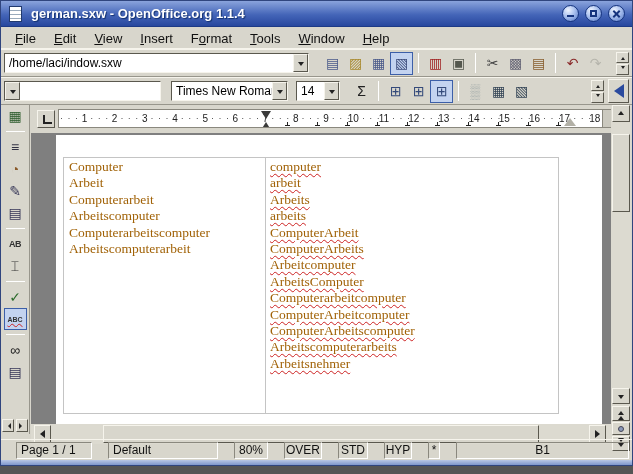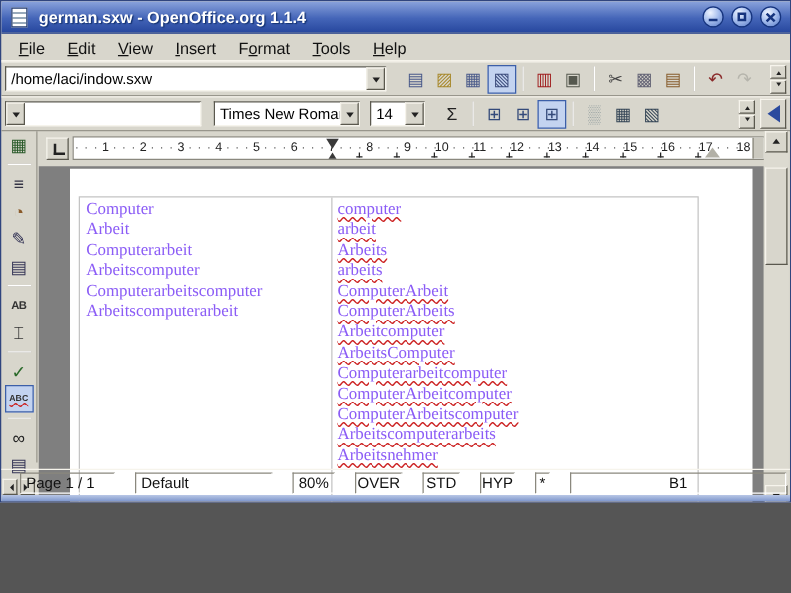--- a/index.html
+++ b/index.html
@@ -1,17 +1,17 @@
 <!DOCTYPE html>
 <html><head>
 <meta charset="utf-8">
 <style>
   * { margin:0; padding:0; box-sizing:border-box; }
   body { background:#555; font-family:"Liberation Sans", sans-serif; }
-  .window{ position:relative; width:633px; height:402px; background:#d8d6cc;
+  .window{ position:relative; width:633px; height:466px; background:#d8d6cc;
            border:1px solid #30457e; overflow:hidden; }
 
   
   .titlebar{ position:absolute; left:0; top:0; right:0; height:26px;
     background:linear-gradient(#8aa3dc,#4465b8 55%,#27479e);
     border-bottom:1px solid #1c3a86; display:flex; align-items:center; color:#fff; }
   .doc-ico{ width:13px; height:16px; margin:0 9px 0 8px; background:#fff;
     border:1px solid #223a6e;
     background-image:linear-gradient(#fff 3px,#9ab 3px,#9ab 4px,#fff 4px,#fff 7px,#9ab 7px,#9ab 8px,#fff 8px,#fff 11px,#9ab 11px,#9ab 12px,#fff 12px); }
   .title{ font-size:13px; font-weight:bold; text-shadow:1px 1px 1px #12306e; }
@@ -94,21 +94,21 @@
   .minibtn .t-lf,.minibtn .t-rt{ border-width:3px; margin:0; }
   .txt-sm{ font-size:9px; font-weight:bold; letter-spacing:-.5px; }
   .txt-wavy{ font-size:7px; font-weight:bold; text-decoration:underline wavy #cc2222; }
 
   
   #docview{ position:absolute; left:30px; top:132px; width:580px; height:291px; background:#7f7f7f; }
   .page{ position:absolute; left:25px; top:2px; width:546px; height:289px; background:#fff; }
   .dtable{ position:absolute; left:7px; top:22px; width:496px; height:257px; border:1px solid #c4c4c4; }
   .dcol{ position:absolute; top:0; bottom:0; left:201px; width:1px; background:#c4c4c4; }
   .dcell{ position:absolute; top:1px; font-family:"Liberation Serif", serif; font-size:13.5px;
-    line-height:16.4px; color:#8b5cf6; white-space:nowrap; }
+    line-height:16.4px; color:#a16207; white-space:nowrap; }
   .cell-left{ left:5px; } .cell-right{ left:206px; }
   .cell-right .w{ text-decoration:underline wavy #cc2222 1px; text-underline-offset:2px; }
 
   
   .sbtn{ position:absolute; background:#d8d6cc; border:1px solid;
     border-color:#f6f4ec #5a584e #5a584e #f6f4ec; display:flex; align-items:center; justify-content:center; }
   .thumb{ position:absolute; background:#d8d6cc; border:1px solid;
     border-color:#f6f4ec #5a584e #5a584e #f6f4ec; }
   #hscroll{ position:absolute; left:30px; top:423px; width:580px; height:20px; background:#dcdad0; }
   #hscroll .lbtn{ left:3px; top:1px; width:17px; height:18px; }
@@ -156,20 +156,21 @@
   </div>
 
   <div class="menubar">
 
   <span class="menu-item"><span></span><u>F</u><span>ile</span></span>
       <span class="menu-item"><span></span><u>E</u><span>dit</span></span>
       <span class="menu-item"><span></span><u>V</u><span>iew</span></span>
       <span class="menu-item"><span></span><u>I</u><span>nsert</span></span>
       <span class="menu-item"><span>F</span><u>o</u><span>rmat</span></span>
       <span class="menu-item"><span></span><u>T</u><span>ools</span></span>
+      <span class="menu-item"><span></span><u>W</u><span>indow</span></span>
       <span class="menu-item"><span></span><u>H</u><span>elp</span></span>
     </div>
 
   <div class="tbrow" id="toolbar1">
     <div class="combo" style="width:305px;">
       <div class="val">/home/laci/indow.sxw</div>
       <div class="cbtn">
           <span class="t-dn"></span>
         </div>
     </div>

